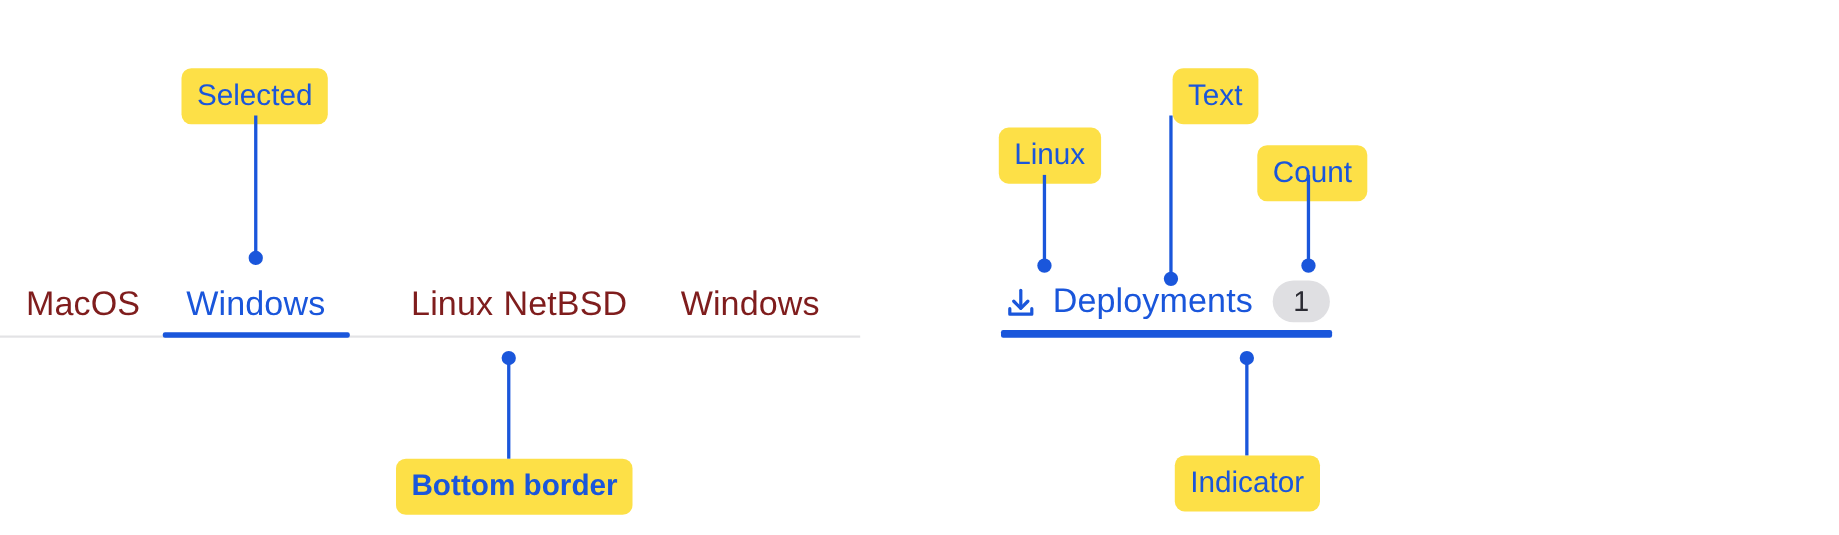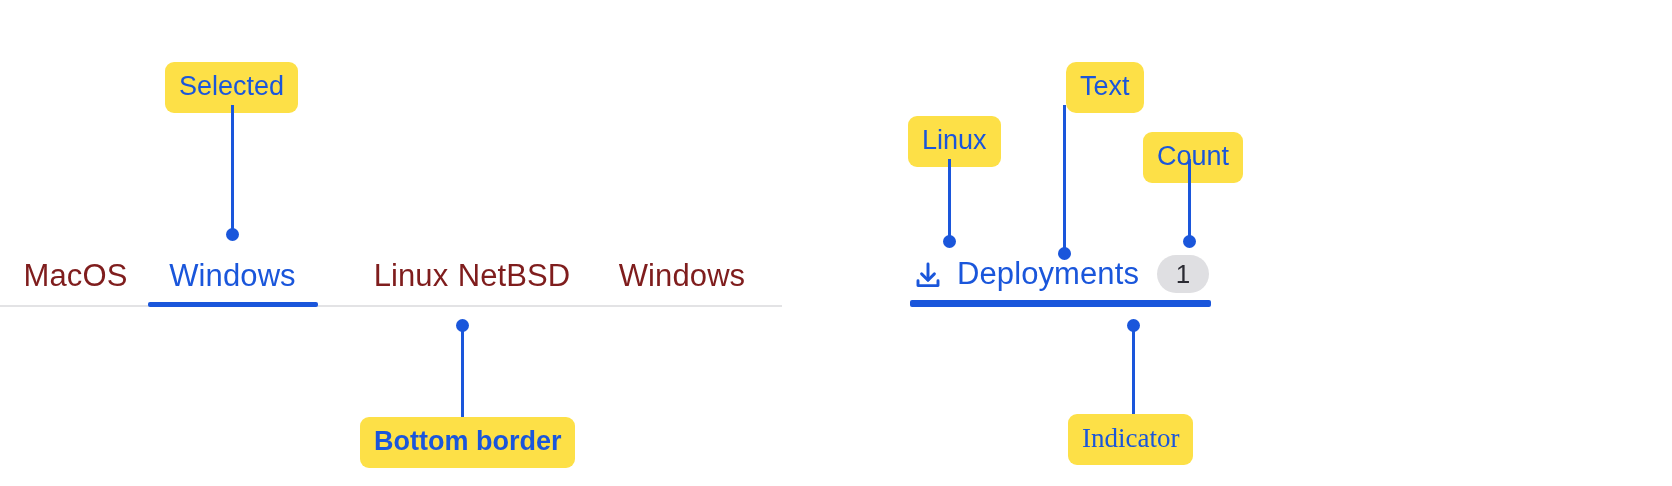--- a/index.html
+++ b/index.html
@@ -195,15 +195,15 @@
 <div class="anno-dot" style="left:943px; top:235px;"></div>
 
 <div class="anno-chip" style="left:1066px; top:62px;border-radius:10px;">Text</div>
 <div class="anno-line" style="left:1063px; top:105px; height:148px;"></div>
 <div class="anno-dot" style="left:1058px; top:247px;"></div>
 
 <div class="anno-chip" style="left:1143px; top:116px;margin-top:16px;">Count</div>
 <div class="anno-line" style="left:1188px; top:159px; height:82px;"></div>
 <div class="anno-dot" style="left:1183px; top:235px;"></div>
 
-<div class="anno-chip" style="left:1068px; top:414px;font-family:Liberation Serif, serif;">Indicator</div>
+<div class="anno-chip" style="left:1068px; top:414px;">Indicator</div>
 <div class="anno-line" style="left:1132px; top:325px; height:89px;"></div>
 <div class="anno-dot" style="left:1127px; top:319px;"></div>
 
 </body></html>

